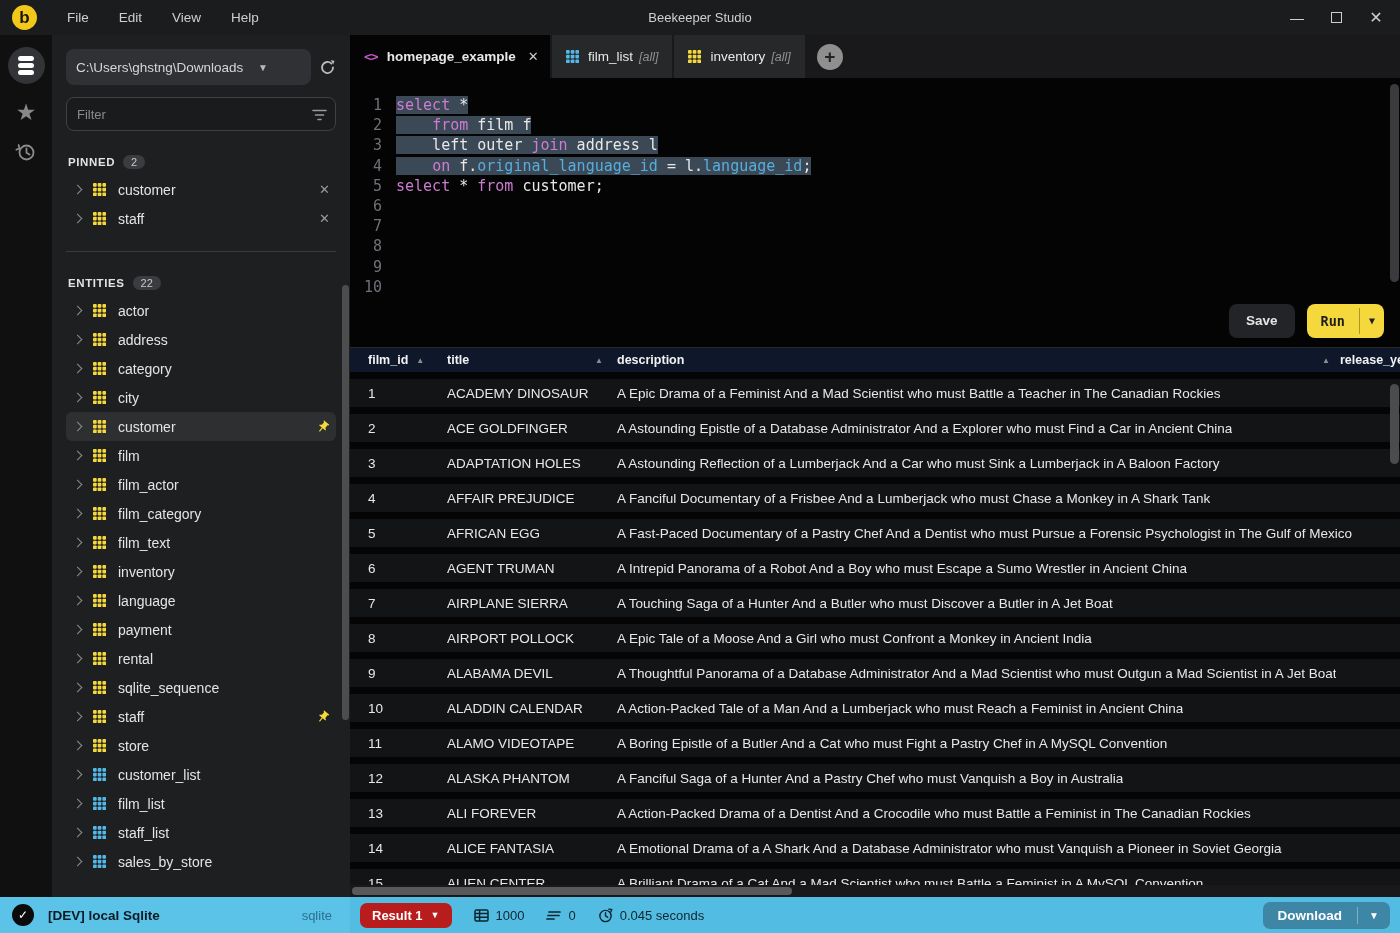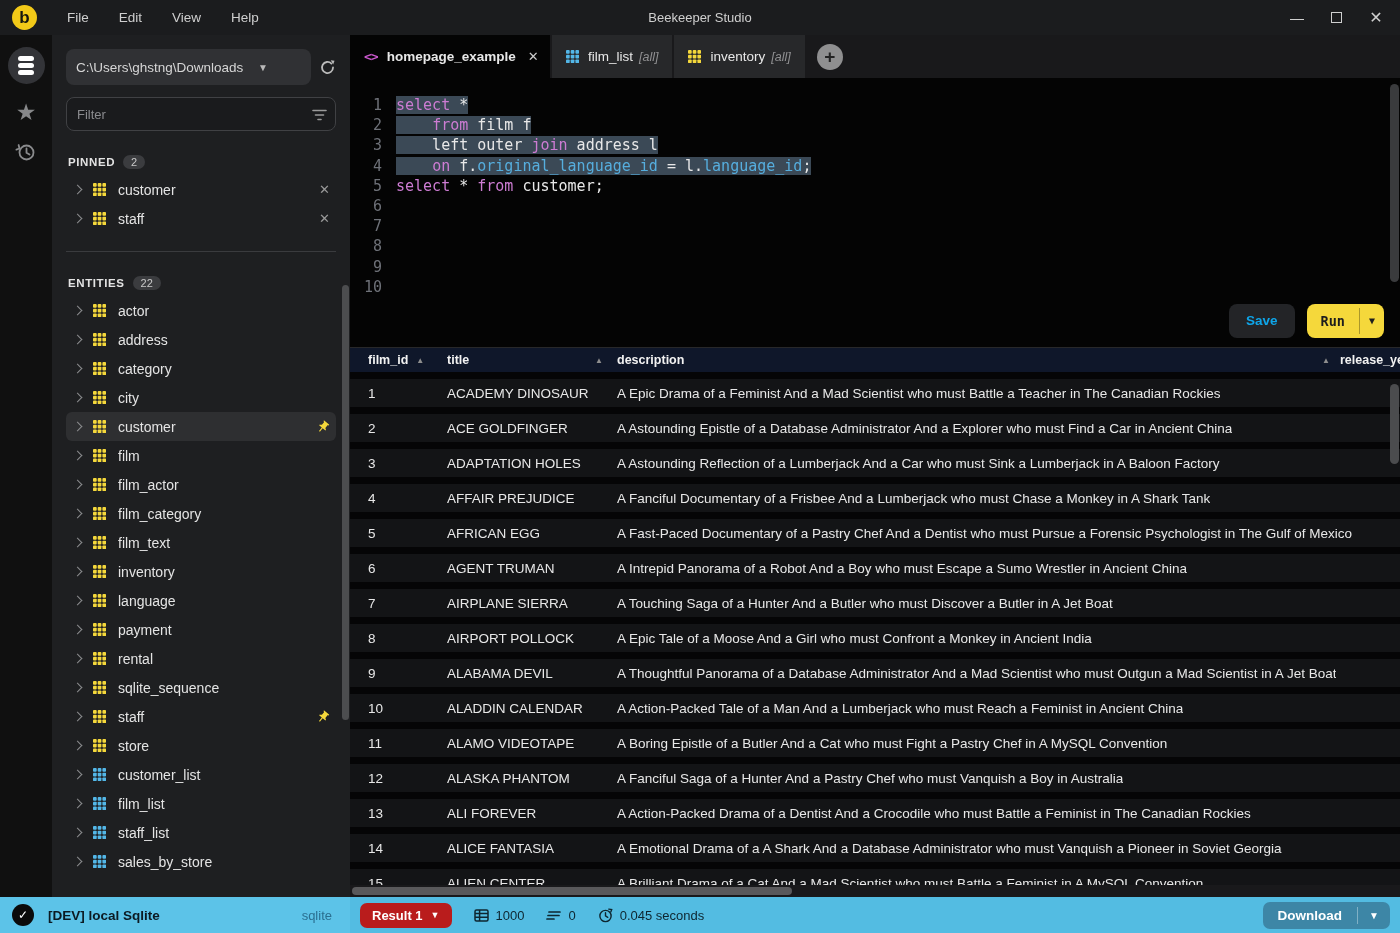--- a/index.html
+++ b/index.html
@@ -65,21 +65,21 @@
   .editor { height:269px; flex:none; position:relative; background:#040404; padding-top:17px; font-family:"DejaVu Sans Mono",monospace; font-size:15px; line-height:20.2px; }
   .code-line { display:flex; }
   .gutter { width:32px; flex:none; text-align:right; color:#6e7178; padding-right:0; }
   .code-text { margin-left:14px; white-space:pre; color:#e8e8e8; }
   .code-sel { background:#3b4956; }
   .tok-kw { color:#cd7cd3; }
   .tok-pl { color:#e8e8e8; }
   .tok-idf { color:#56aede; }
   .ed-scroll { position:absolute; right:1px; top:6px; width:9px; height:198px; background:#3a3b3d; border-radius:5px; }
   .ed-actions { position:absolute; right:16px; bottom:9px; display:flex; gap:12px; }
-  .btn-save { background:#232427; color:#0ea5e9; font-weight:bold; font-size:13.5px; border:none; border-radius:8px; padding:7px 17px; font-family:"Liberation Sans",sans-serif; }
+  .btn-save { background:#232427; color:#e5e5e5; font-weight:bold; font-size:13.5px; border:none; border-radius:8px; padding:7px 17px; font-family:"Liberation Sans",sans-serif; }
   .btn-run { display:flex; align-items:stretch; background:#f5d83b; border-radius:8px; overflow:hidden; }
   .btn-run-main { color:#1d1d1d; font-weight:bold; font-size:13.5px; padding:7px 14px; display:flex; align-items:center; }
   .btn-run-sep { width:1px; background:rgba(0,0,0,.3); margin:4px 0; }
   .btn-run-caret { color:#1d1d1d; font-size:10px; padding:0 9px; display:flex; align-items:center; }
 
   
   .results { flex:1; min-height:0; position:relative; overflow:hidden; border-top:1px solid #28282a; }
   .thead { height:24px; background:#0f172a; display:flex; align-items:center; }
   .th { display:flex; align-items:center; color:#f2f2f2; font-size:12.5px; font-weight:bold; overflow:hidden; white-space:nowrap; flex:none; }
   .sort-arrow { color:#8e8e8e; font-size:8px; }

